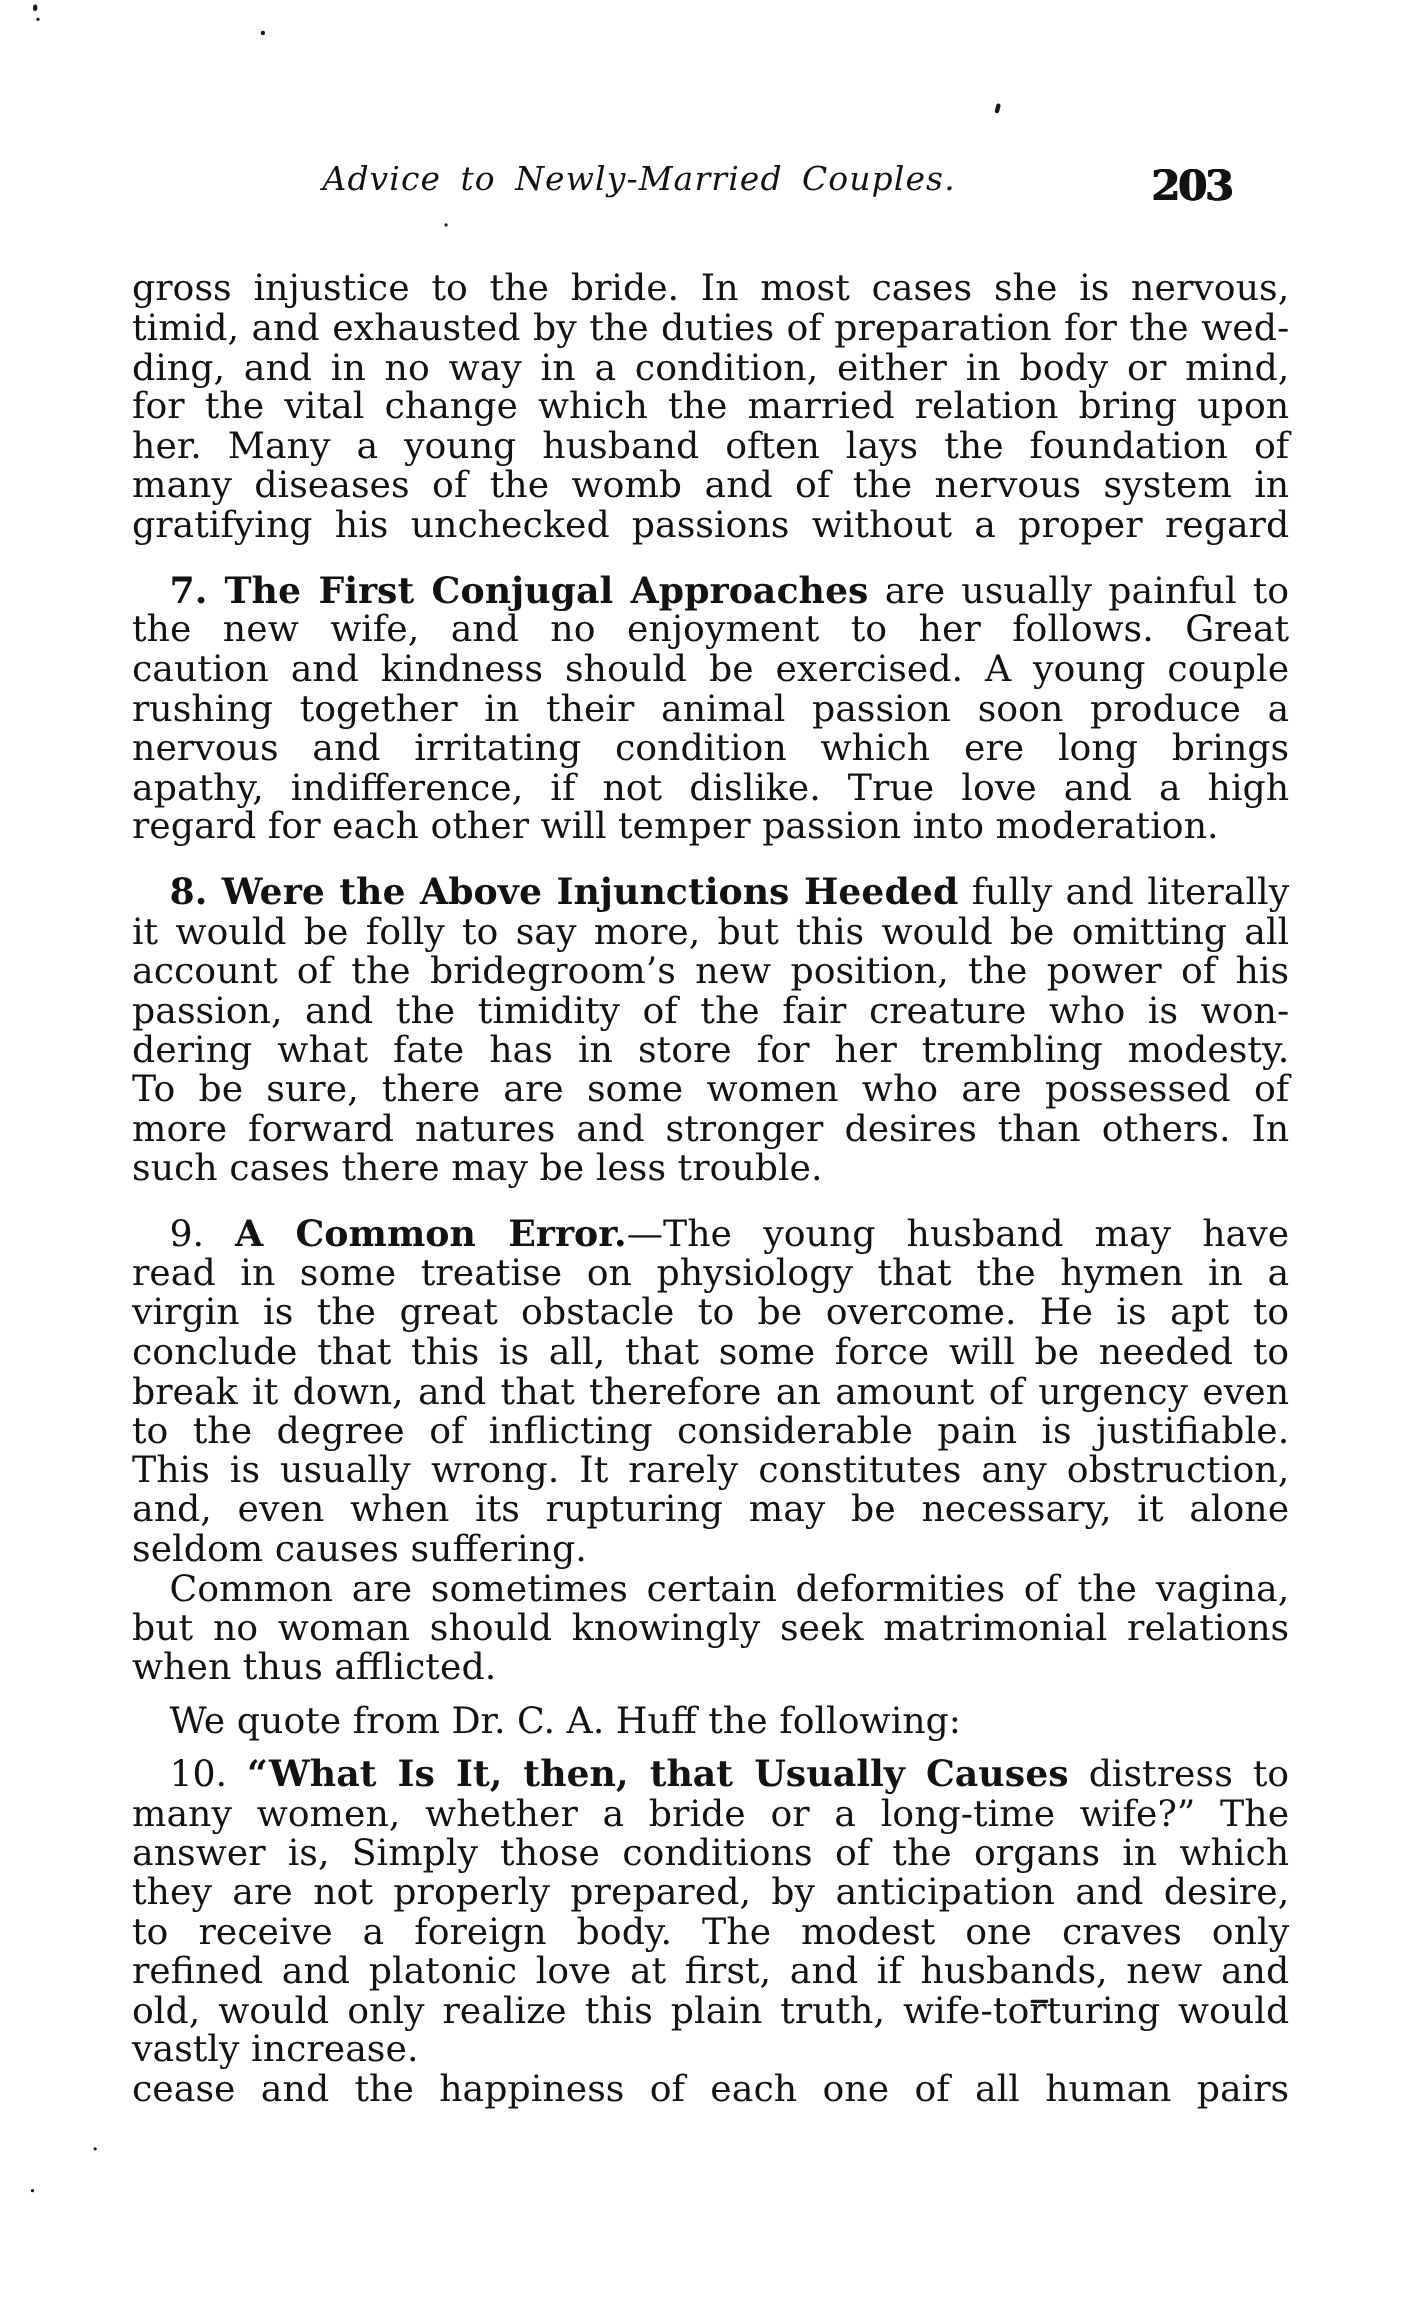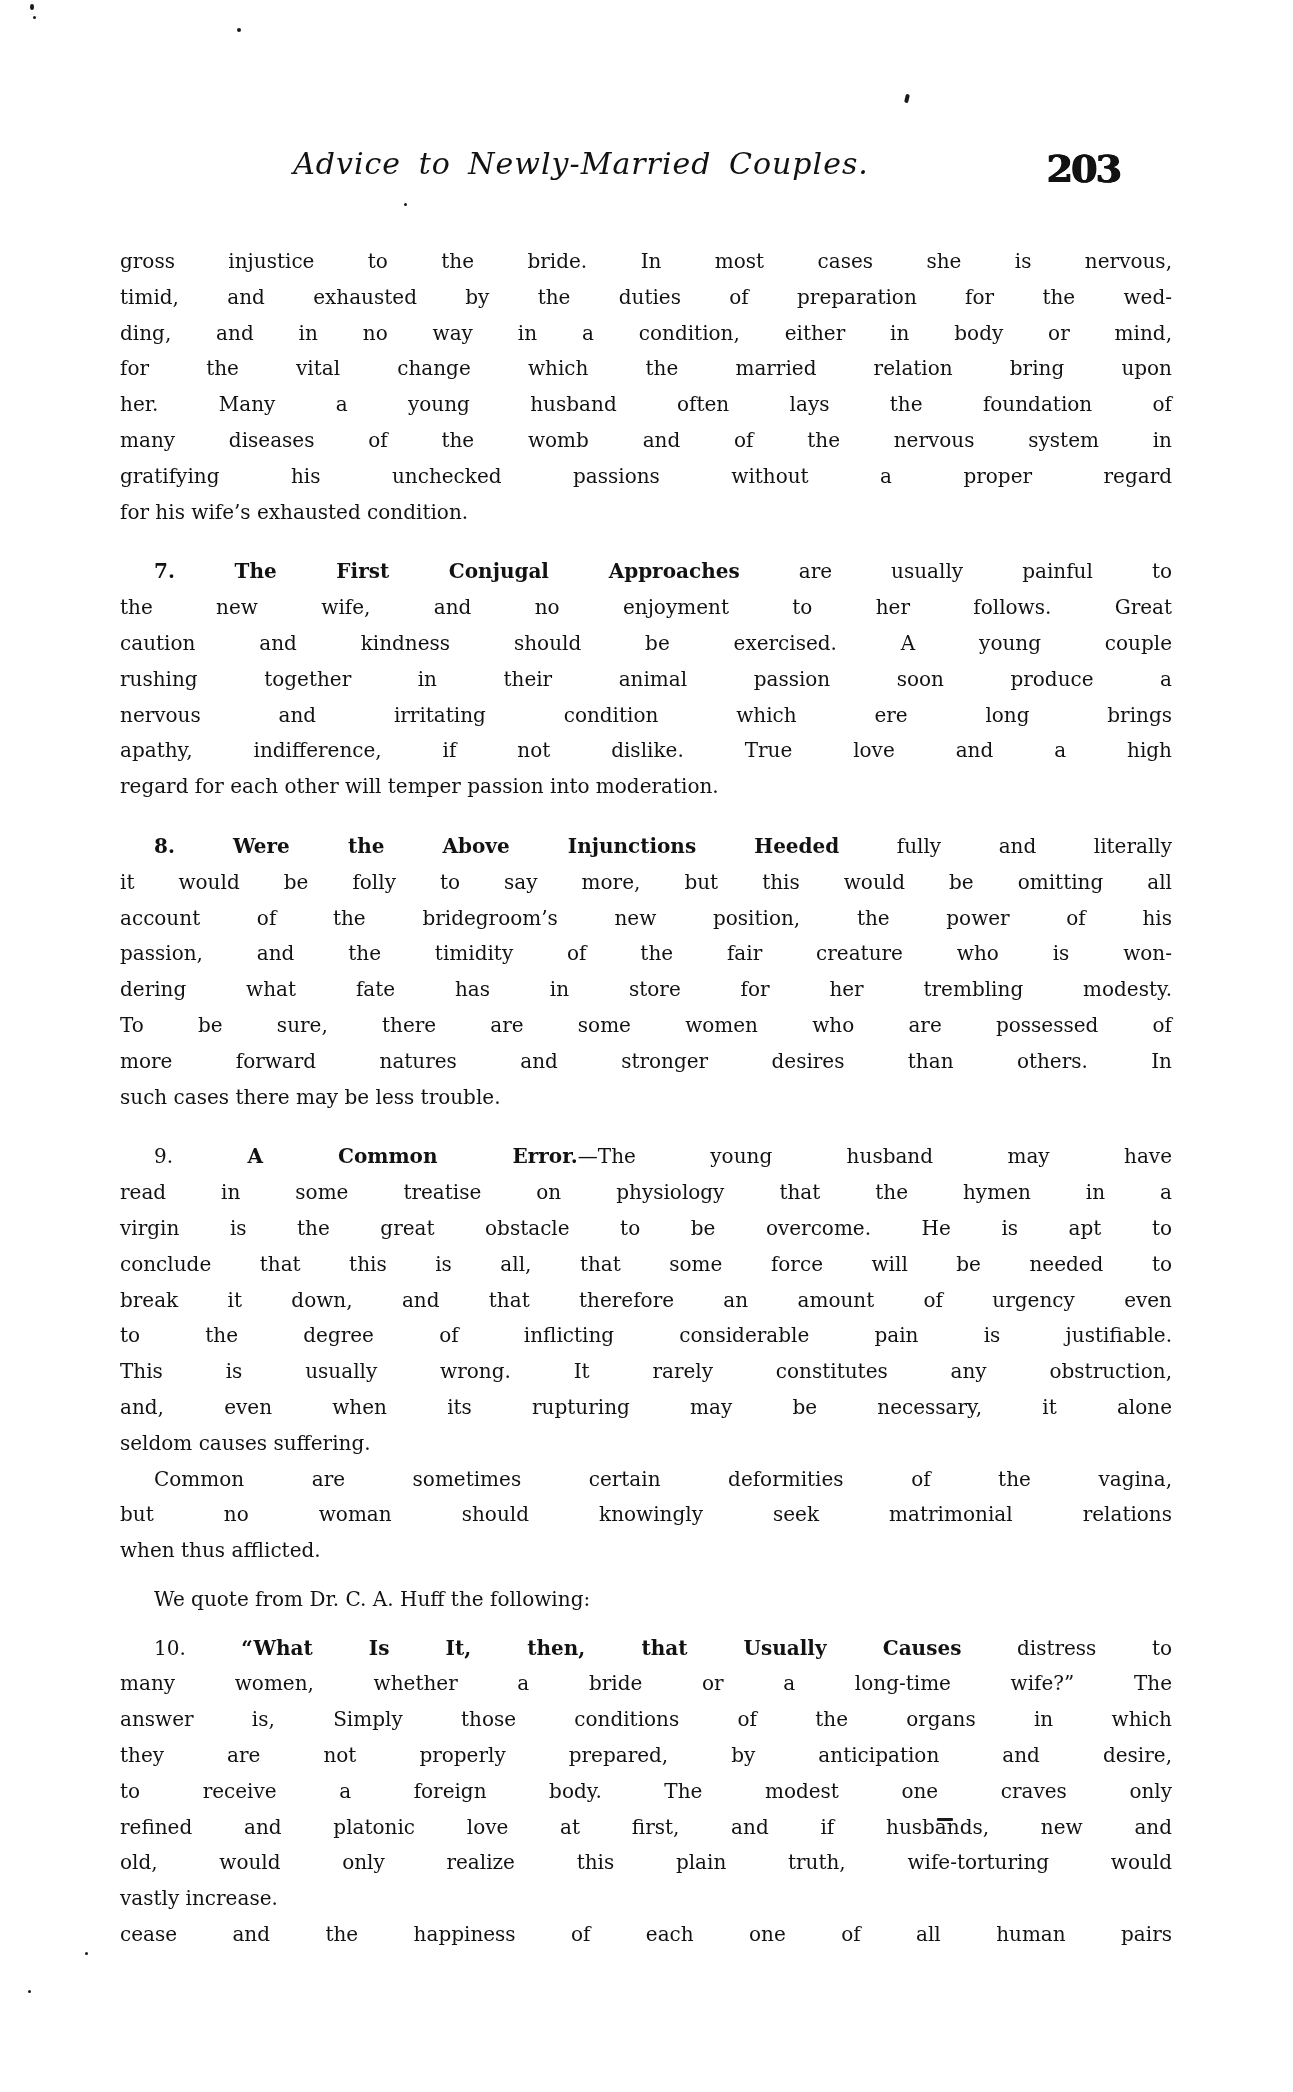--- a/index.html
+++ b/index.html
@@ -35,21 +35,21 @@
     font-weight: 700;
     font-size: 38px;
     letter-spacing: -2px;
     text-shadow: 0.6px 0 0 #121212, -0.6px 0 0 #121212;
   }
   .text-block {
     position: absolute;
     left: 120px;
     top: 244px;
     width: 1052px;
-    font-size: 20px;
+    font-size: 33px;
   }
   .para { margin-top: 24px; }
   .para:first-child { margin-top: 0; }
   .para:not(:first-child) .line:first-child { text-indent: 34px; }
   .text-block .para:nth-child(5) { margin-top: 0; }
   .text-block .para:nth-child(6) { margin-top: 13px; }
   .text-block .para:nth-child(7) { margin-top: 13px; }
   .line {
     line-height: 35.8px;
     text-align: justify;
@@ -87,21 +87,20 @@
 
   <div class="text-block">
       <div class="para">
         <div class="line"><span>gross injustice to the bride. In most cases she is nervous,</span></div>
         <div class="line"><span>timid, and exhausted by the duties of preparation for the wed-</span></div>
         <div class="line"><span>ding, and in no way in a condition, either in body or mind,</span></div>
         <div class="line"><span>for the vital change which the married relation bring upon</span></div>
         <div class="line"><span>her. Many a young husband often lays the foundation of</span></div>
         <div class="line"><span>many diseases of the womb and of the nervous system in</span></div>
         <div class="line"><span>gratifying his unchecked passions without a proper regard</span></div>
-        <div class="line last"><span>for his wife’s exhausted condition.</span></div>
       </div>
       <div class="para">
         <div class="line"><span class="bold">7. </span><span class="bold">The First Conjugal Approaches</span><span> are usually painful to</span></div>
         <div class="line"><span>the new wife, and no enjoyment to her follows. Great</span></div>
         <div class="line"><span>caution and kindness should be exercised. A young couple</span></div>
         <div class="line"><span>rushing together in their animal passion soon produce a</span></div>
         <div class="line"><span>nervous and irritating condition which ere long brings</span></div>
         <div class="line"><span>apathy, indifference, if not dislike. True love and a high</span></div>
         <div class="line last"><span>regard for each other will temper passion into moderation.</span></div>
       </div>

